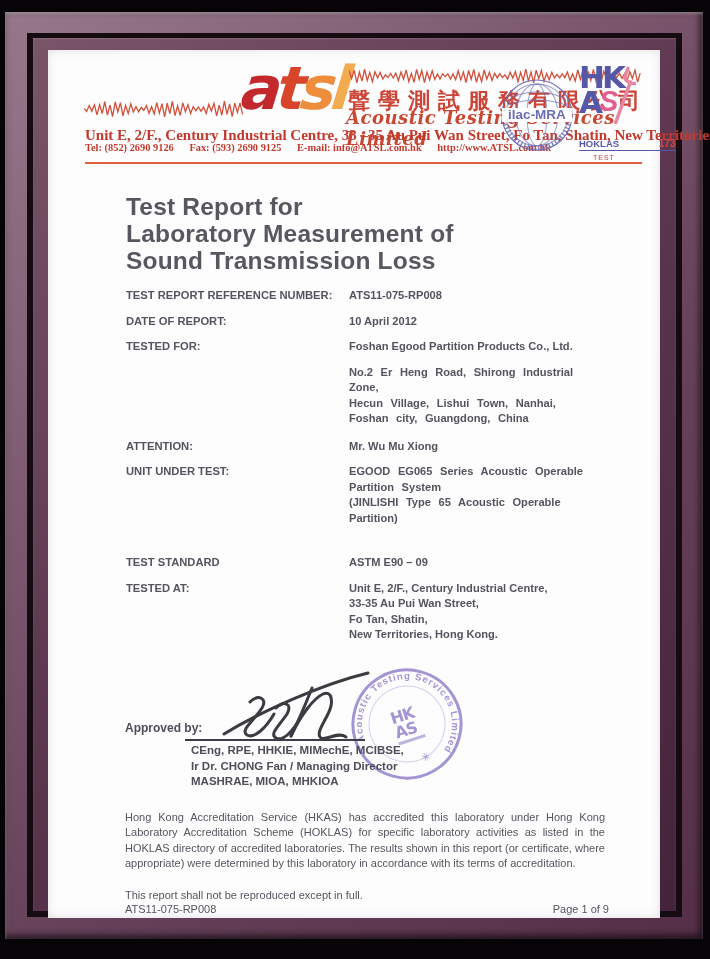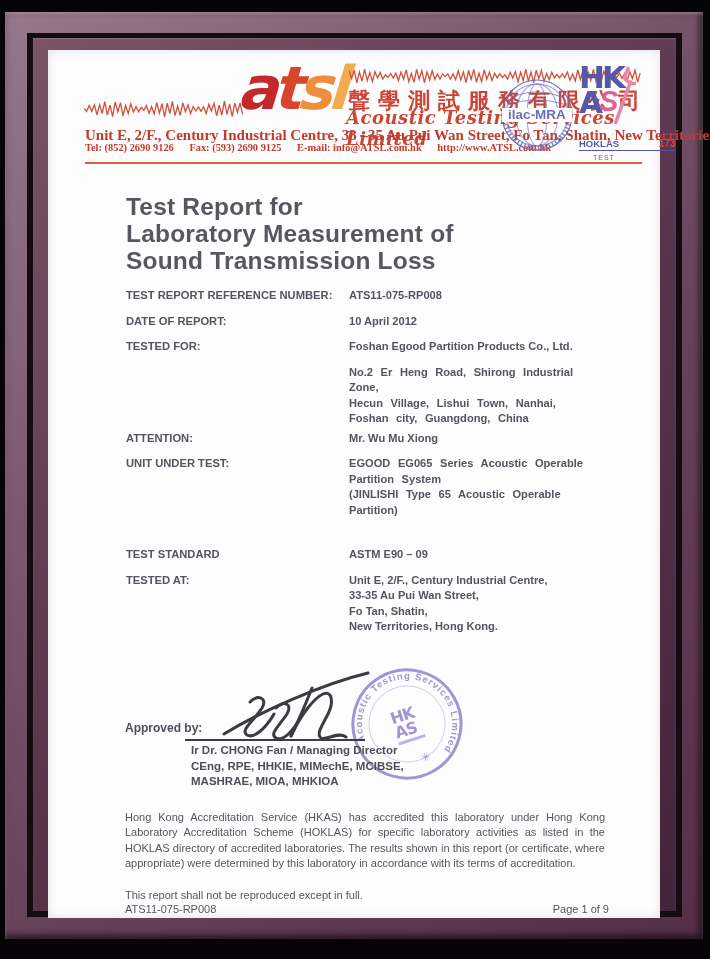--- a/index.html
+++ b/index.html
@@ -47,21 +47,21 @@
     border-bottom:1.5px solid #5558a6;padding-bottom:1px;white-space:nowrap;}
   .hkas .hoklas .num{color:#d04848;font-size:10px;margin-left:37px;}
   .hkas .test{position:absolute;left:14px;top:90px;font-size:7px;color:#c04848;letter-spacing:1px;}
   
   .title{position:absolute;left:78px;top:143px;font-size:24.5px;font-weight:bold;color:#57575f;
     line-height:27px;letter-spacing:.2px;}
   .fields{position:absolute;left:78px;top:238px;width:484px;color:#54545e;}
   .row{display:flex;margin-bottom:10px;}
   .row .lbl{width:223px;font-weight:bold;font-size:11.2px;line-height:15.5px;flex:none;}
   .row .val{width:261px;font-weight:bold;font-size:11.1px;line-height:15.5px;white-space:pre-line;}
-  .row:nth-child(4){margin-bottom:4px;}
+  .row:nth-child(4){margin-bottom:12px;}
   .row:nth-child(6){margin-bottom:29px;}
   .val.wide{word-spacing:4.5px;}
   
   .sig-area{position:absolute;left:77px;top:600px;width:480px;height:185px;color:#4e4e58;}
   .sig-svg{position:absolute;left:95px;top:18px;}
   .sig-svg path{fill:none;stroke:#3b3b42;stroke-width:3px;stroke-linecap:round;}
   .stamp{position:absolute;left:224px;top:16px;opacity:.8;}
   .approved{position:absolute;left:0;top:71px;font-size:12px;font-weight:bold;}
   .sig-line{position:absolute;left:60px;top:89px;width:180px;border-bottom:2px solid #3c3c44;}
   .approver{position:absolute;left:66px;top:93px;font-size:11.5px;font-weight:bold;line-height:15.5px;}
@@ -196,22 +196,22 @@
         </g>
         <g transform="rotate(-18 58 58)" fill="#8d7ac9" font-family="DejaVu Sans, sans-serif">
           <text x="44" y="54" font-size="16" font-weight="bold" letter-spacing="-1">HK</text>
           <text x="44" y="69" font-size="16" font-weight="bold" letter-spacing="-1">AS</text>
           <rect x="44" y="73" width="28" height="3" opacity=".7"></rect>
         </g>
       </svg>
       <div class="approved">Approved by:</div>
       <div class="sig-line"></div>
       <div class="approver">
+        <div>CEng, RPE, HHKIE, MIMechE, MCIBSE,</div>
         <div>Ir Dr. CHONG Fan / Managing Director</div>
-        <div>CEng, RPE, HHKIE, MIMechE, MCIBSE,</div>
         <div>MASHRAE, MIOA, MHKIOA</div>
       </div>
     </div>
 
     <p class="accred">Hong Kong Accreditation Service (HKAS) has accredited this laboratory under Hong Kong Laboratory Accreditation Scheme (HOKLAS) for specific laboratory activities as listed in the HOKLAS directory of accredited laboratories. The results shown in this report (or certificate, where appropriate) were determined by this laboratory in accordance with its terms of accreditation.</p>
     <p class="repro">This report shall not be reproduced except in full.</p>
     <div class="bottom-row">
       <span>ATS11-075-RP008</span>
       <span>Page 1 of 9</span>
     </div>

